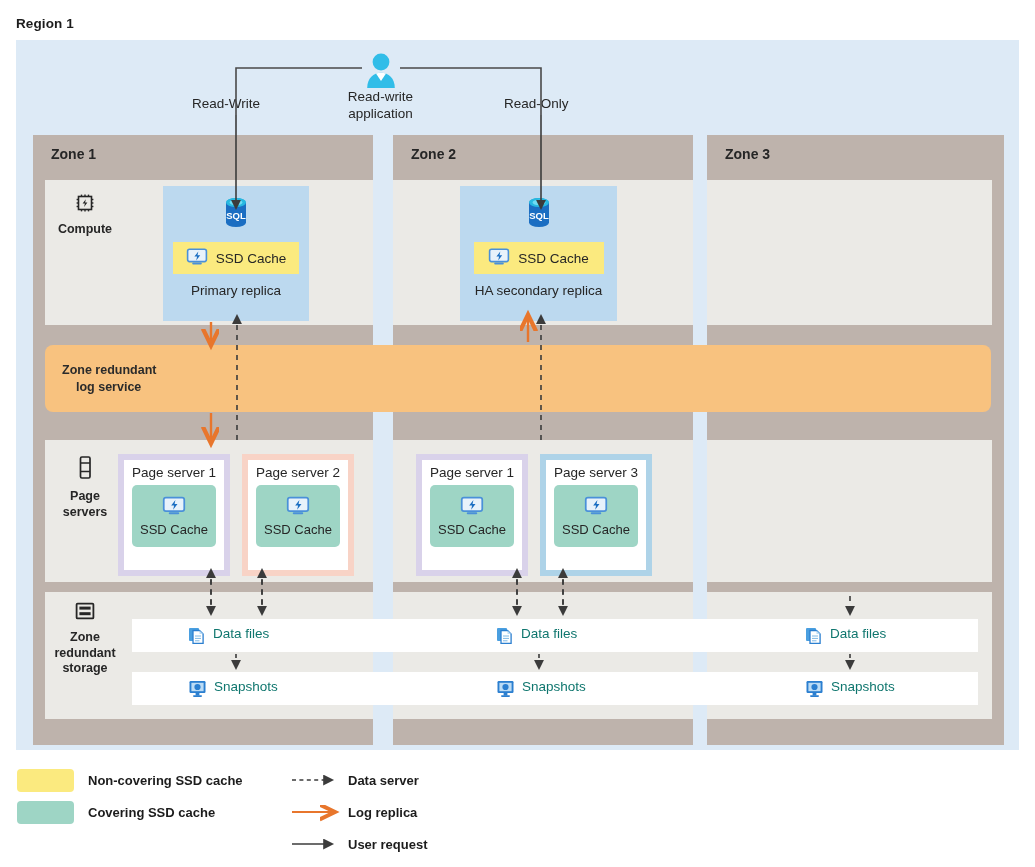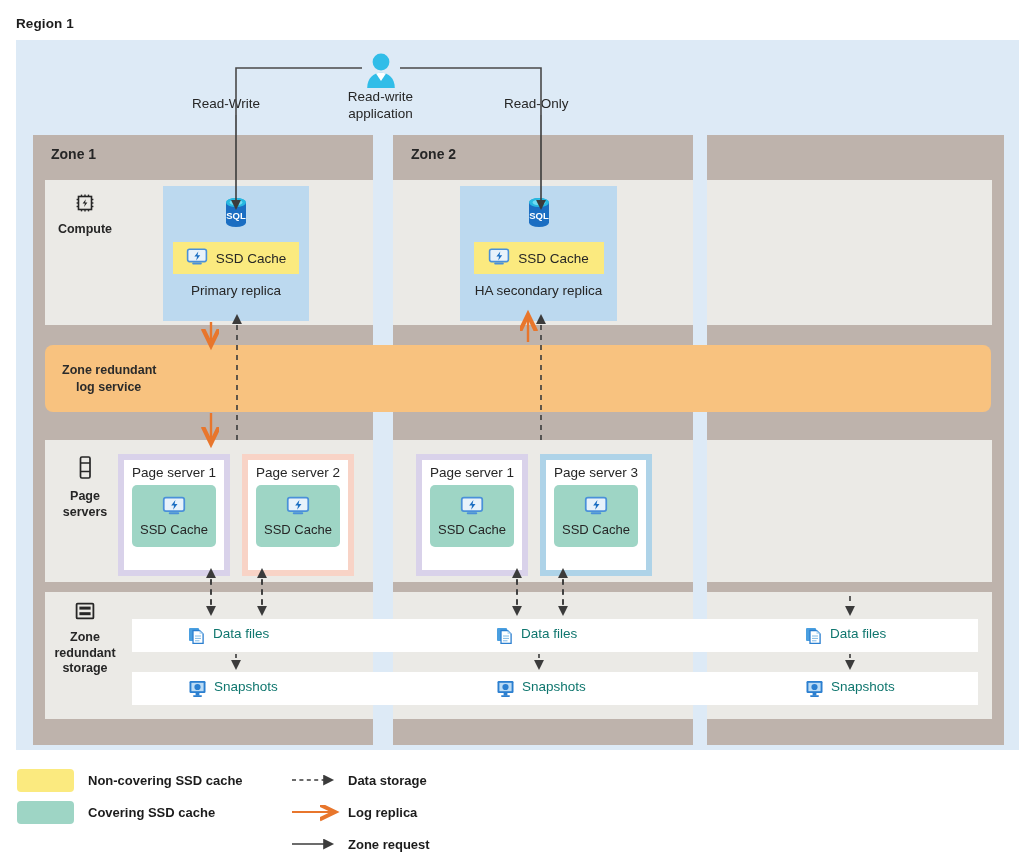--- a/index.html
+++ b/index.html
@@ -109,20 +109,23 @@
 
   <div class="zone-body" style="left:33px;top:135px;width:340px;height:610px;"></div>
   <div class="zone-body" style="left:393px;top:135px;width:300px;height:610px;"></div>
   <div class="zone-body" style="left:707px;top:135px;width:297px;height:610px;"></div>
 
   <div class="zone-header" style="left:33px;top:135px;width:340px;">
     <span>Zone 1</span>
   </div>
   <div class="zone-header" style="left:393px;top:135px;width:300px;">
     <span>Zone 2</span>
+  </div>
+  <div class="zone-header" style="left:707px;top:135px;width:297px;">
+    <span>Zone 3</span>
   </div>
 
   <div class="band" style="left:45px;top:180px;width:328px;height:145px;"></div>
   <div class="band" style="left:393px;top:180px;width:300px;height:145px;"></div>
   <div class="band" style="left:707px;top:180px;width:285px;height:145px;"></div>
 
   <div class="rowlabel" style="left:42px;top:192px;">
     <span class="glyph">
       <svg width="22" height="22" viewBox="0 0 22 22">
         <rect x="4.5" y="4.5" width="13" height="13" fill="none" stroke="#262626" stroke-width="1.6"></rect>
@@ -387,23 +390,23 @@
       <path d="M4.2 36 C4.2 26.2 10.6 20.8 18 20.8 C25.4 20.8 31.8 26.2 31.8 36 Z" fill="#31bde8"></path>
       <path d="M13 21.4 L18 29 L23 21.4 C21.5 20.9 19.8 20.7 18 20.7 C16.2 20.7 14.5 20.9 13 21.4 Z" fill="#ffffff"></path>
     </svg>
   </div>
 
   <div class="legend-swatch" style="left:17px;top:769px;background:#fbea7f;"></div>
   <div class="legend-text" style="left:88px;top:773px;">Non-covering SSD cache</div>
   <div class="legend-swatch" style="left:17px;top:801px;background:#9ed5c5;"></div>
   <div class="legend-text" style="left:88px;top:805px;">Covering SSD cache</div>
 
-  <div class="legend-text" style="left:348px;top:773px;">Data storage</div>
+  <div class="legend-text" style="left:348px;top:773px;">Data server</div>
   <div class="legend-text" style="left:348px;top:805px;">Log replica</div>
-  <div class="legend-text" style="left:348px;top:837px;">Zone request</div>
+  <div class="legend-text" style="left:348px;top:837px;">User request</div>
 
   <svg class="overlay">
     <defs>
       <marker id="ah-dark" markerWidth="9" markerHeight="9" refX="5.2" refY="3.2" orient="auto">
         <path d="M0,0 L6.4,3.2 L0,6.4 z" fill="#3b3b3b"></path>
       </marker>
       <marker id="ah-dark-up" markerWidth="9" markerHeight="9" refX="5.2" refY="3.2" orient="auto">
         <path d="M0,0 L6.4,3.2 L0,6.4 z" fill="#3b3b3b"></path>
       </marker>
       <marker id="ah-orange" markerWidth="10" markerHeight="10" refX="5.6" refY="3.4" orient="auto">

